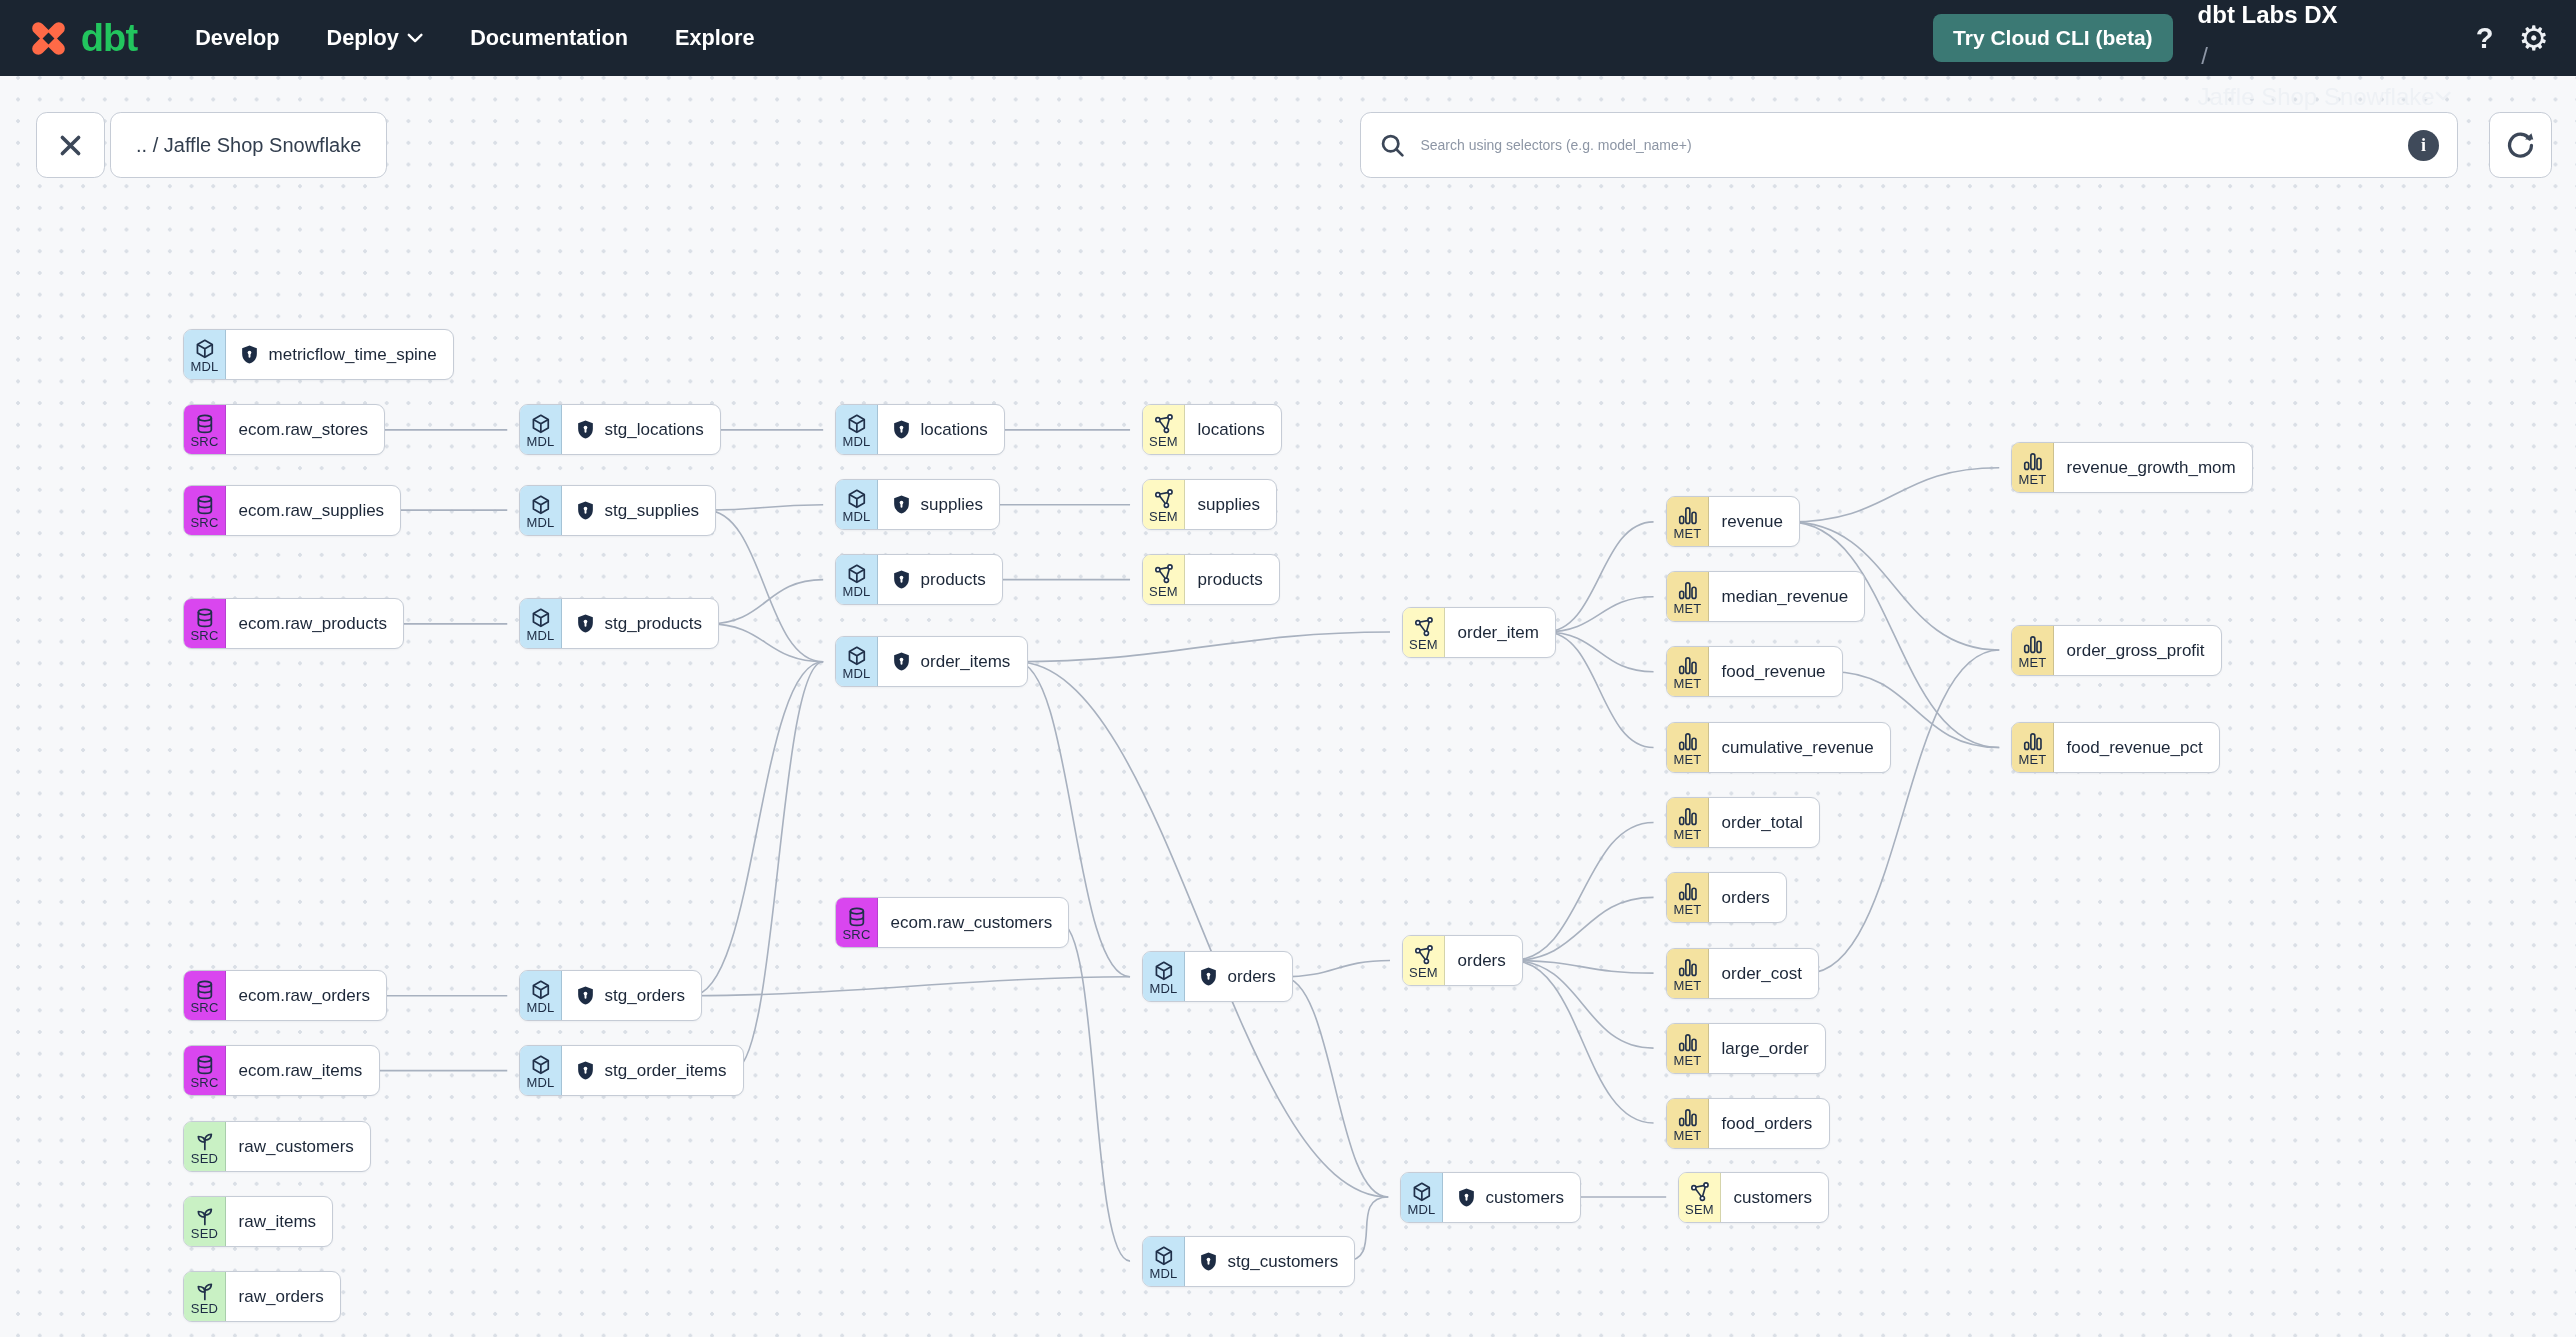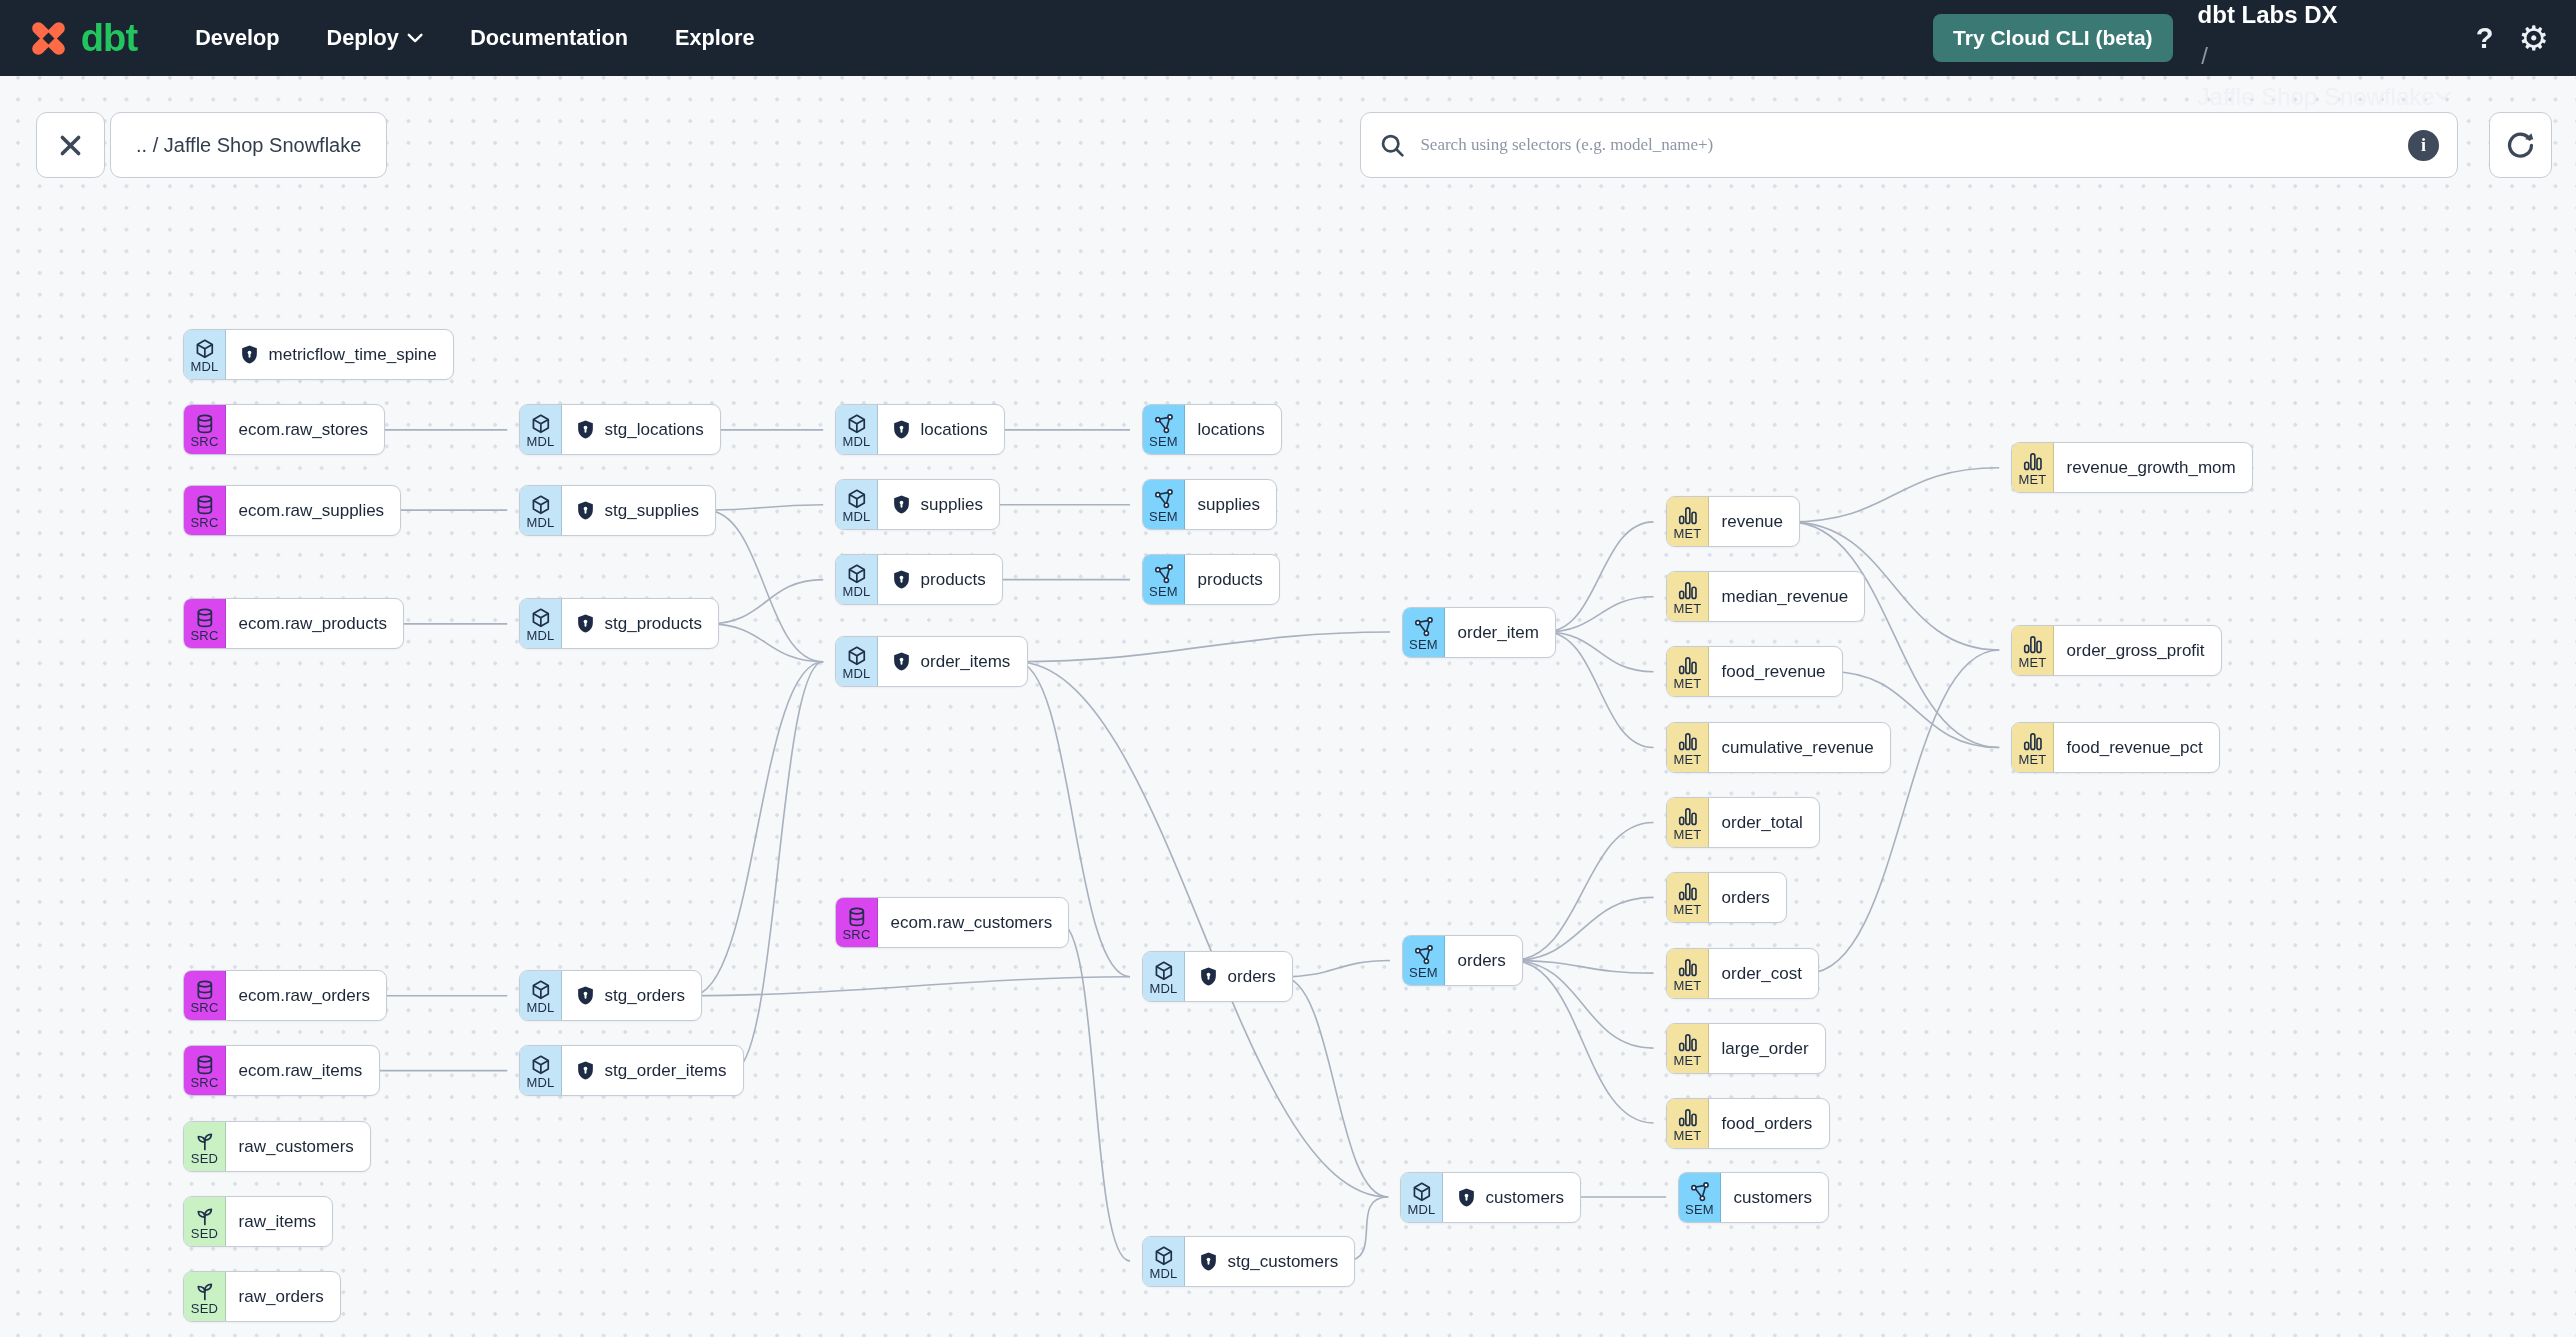--- a/index.html
+++ b/index.html
@@ -36,41 +36,41 @@
   
   .tool-btn { position:absolute; background:#ffffff; border:1.8px solid #c6ccd6; border-radius:10.8px;
     display:flex; align-items:center; justify-content:center; cursor:pointer; z-index:5; }
   .close-btn { left:36px; top:112px; width:69px; height:66px; }
   .crumb-chip { position:absolute; left:110px; top:112px; height:66px; padding:0 25px;
     background:#ffffff; border:1.8px solid #c6ccd6; border-radius:10.8px;
     display:flex; align-items:center; font-size:20px; color:#323e4e; z-index:5; cursor:pointer; }
   .search-wrap { position:absolute; left:1360px; top:112px; width:1098px; height:66px;
     background:#ffffff; border:1.8px solid #c6ccd6; border-radius:10.8px;
     display:flex; align-items:center; padding:0 18px; gap:14.4px; z-index:5; }
-  .search-input { flex:1; border:none; outline:none; font-size:17px; color:#8b5cf6;
-    font-family:Liberation Serif, serif; background:transparent; }
+  .search-input { flex:1; border:none; outline:none; font-size:14px; color:#8b5cf6;
+    font-family:Liberation Sans, sans-serif; background:transparent; }
   .search-input::placeholder { color:#8d96a5; }
   .info-dot { width:31px; height:31px; border-radius:50%; background:#3f4a5a; color:#ffffff;
     font-size:18px; font-weight:700; display:flex; align-items:center; justify-content:center;
     font-family:"Liberation Serif", serif; cursor:pointer; flex:0 0 auto; }
   .refresh-btn { left:2489px; top:112px; width:63px; height:66px; }
 
   
   .node { position:absolute; height:51px; display:inline-flex; align-items:stretch;
     background:#ffffff; border:1.4px solid #c6ccd6; border-radius:9px;
     box-shadow:0 0.9px 1.8px rgba(20,30,50,.05); z-index:3; pointer-events:auto; cursor:pointer; }
   .badge { width:42px; display:flex; flex-direction:column; align-items:center; justify-content:center;
     border-radius:7.2px 0 0 7.2px; border-right:0.9px solid rgba(27,42,66,.18); flex:0 0 auto; padding-top:2.7px; }
   .badge-label { font-size:13px; font-weight:500; color:#1d2c44; letter-spacing:0.2px; margin-top:-0.9px; }
   .node-body { display:flex; align-items:center; gap:9px; padding:0 16.2px 0 12.6px; white-space:nowrap; }
   .node-label { font-size:17px; color:#1c2738; }
   .t-MDL .badge { background:#c4e5f7; }
   .t-SRC .badge { background:#d946ef; }
   .t-SED .badge { background:#c9f1c4; }
-  .t-SEM .badge { background:#7dd3fc; }
+  .t-SEM .badge { background:#fef9c3; }
   .t-MET .badge { background:#f4e2a0; }
 </style>
 </head>
 <body>
 
 <div class="app">
 
   <div class="header">
     <div class="logo">
       <svg width="43" height="43" viewBox="0 0 46 46">

